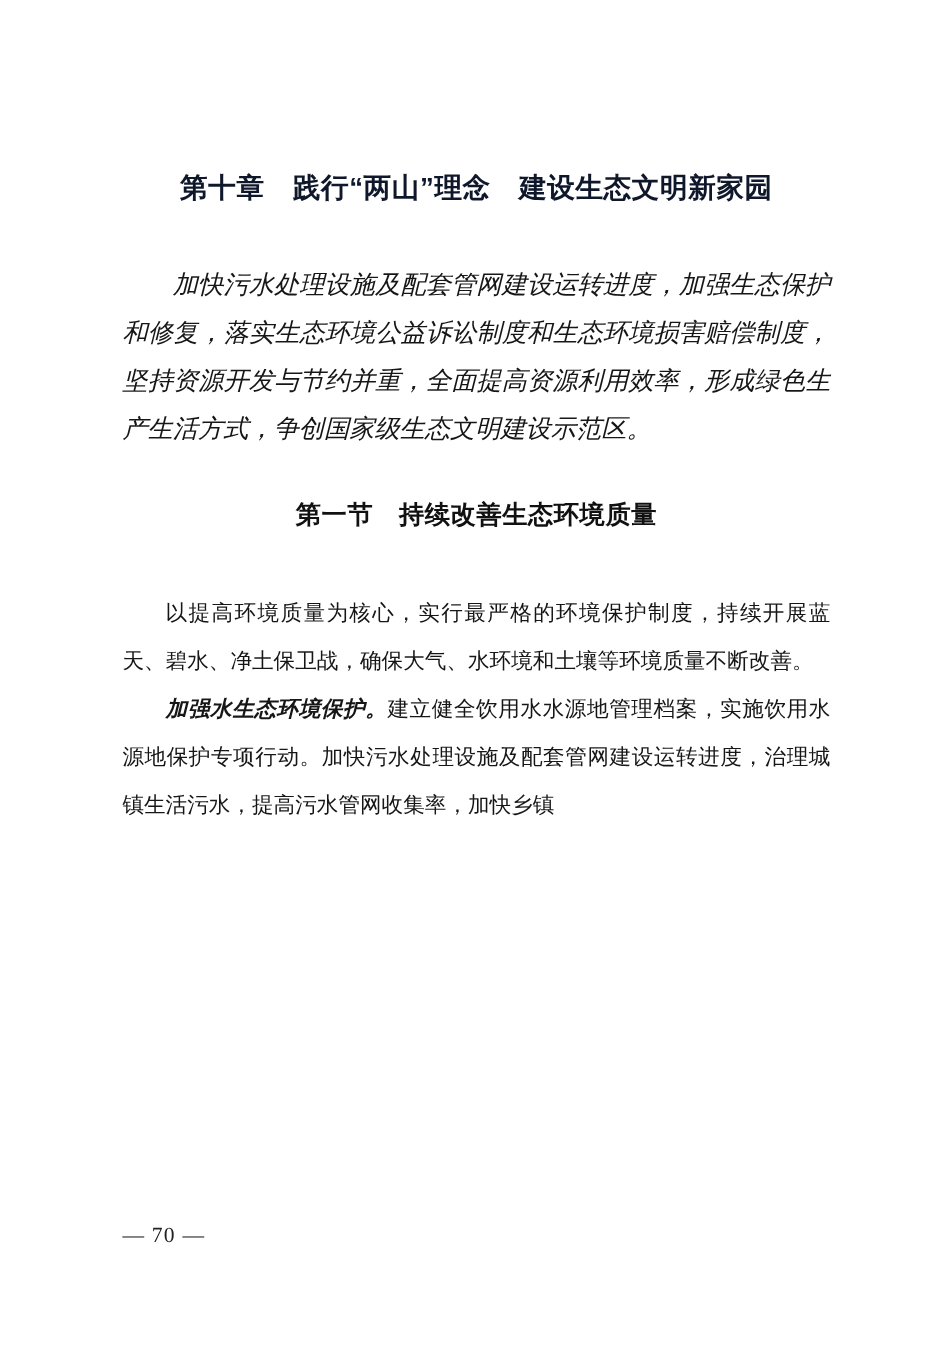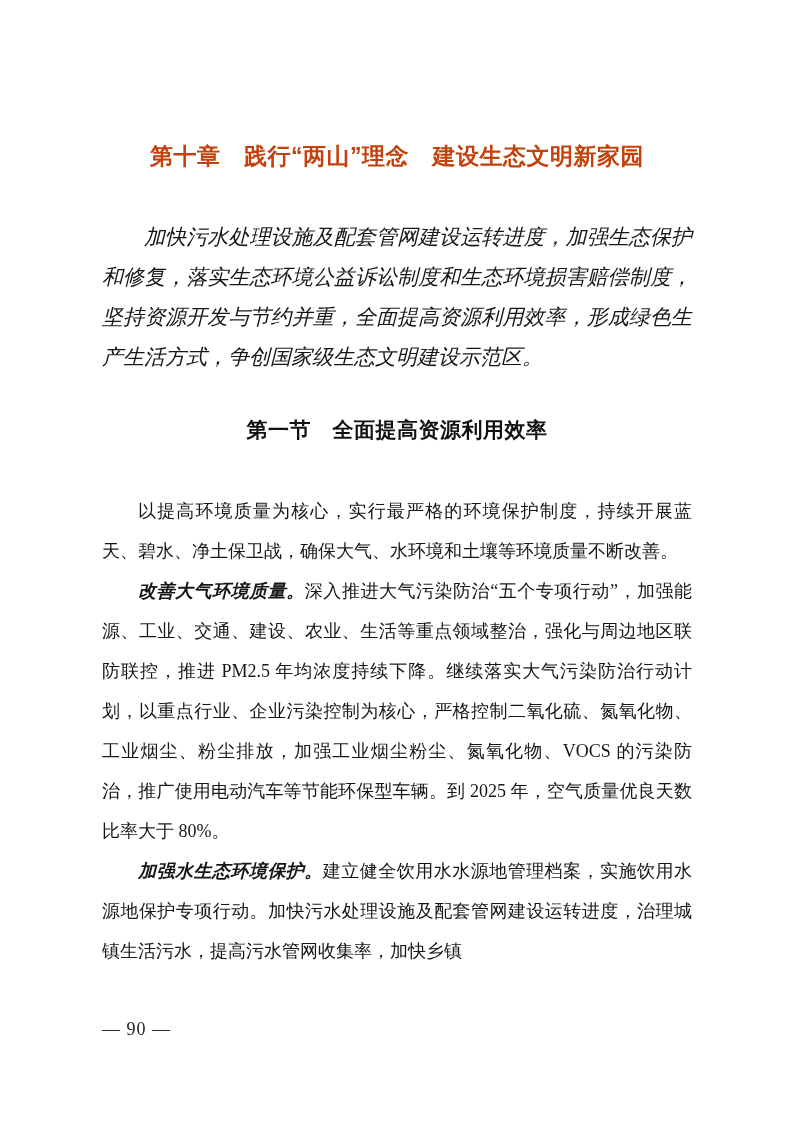--- a/index.html
+++ b/index.html
@@ -19,21 +19,21 @@
     font-family: "Liberation Serif", serif;
   }
   .chapter-title {
     margin: 138px 0 0 0;
     font-family: "Liberation Sans", sans-serif;
     font-weight: 700;
     font-size: 23px;
     line-height: 36px;
     text-align: center;
     letter-spacing: 0.5px;
-    color: #c2410c;
+    color: #0f172a;
   }
   .intro-para {
     margin: 43px 0 0 0;
     font-size: 21px;
     line-height: 40px;
     text-align: justify;
     text-indent: 2em;
     font-style: italic;
     font-family: "Liberation Serif", serif;
   }
@@ -75,23 +75,22 @@
 </style>
 </head>
 <body>
 
 <div class="page">
 
   <h1 class="chapter-title">第十章　践行“两山”理念　建设生态文明新家园</h1>
 
   <p class="intro-para">加快污水处理设施及配套管网建设运转进度，加强生态保护和修复，落实生态环境公益诉讼制度和生态环境损害赔偿制度，坚持资源开发与节约并重，全面提高资源利用效率，形成绿色生产生活方式，争创国家级生态文明建设示范区。</p>
 
-  <h2 class="section-title">第一节　全面提高资源利用效率</h2>
+  <h2 class="section-title">第一节　持续改善生态环境质量</h2>
 
   <p class="body-para first-after-heading"><span>以提高环境质量为核心，实行最严格的环境保护制度，持续开展蓝天、碧水、净土保卫战，确保大气、水环境和土壤等环境质量不断改善。</span></p>
 
-  <p class="body-para"><span class="para-lead">改善大气环境质量。</span><span>深入推进大气污染防治“五个专项行动”，加强能源、工业、交通、建设、农业、生活等重点领域整治，强化与周边地区联防联控，推进 PM2.5 年均浓度持续下降。继续落实大气污染防治行动计划，以重点行业、企业污染控制为核心，严格控制二氧化硫、氮氧化物、工业烟尘、粉尘排放，加强工业烟尘粉尘、氮氧化物、VOCS 的污染防治，推广使用电动汽车等节能环保型车辆。到 2025 年，空气质量优良天数比率大于 80%。</span></p>
 
   <p class="body-para"><span class="para-lead">加强水生态环境保护。</span><span>建立健全饮用水水源地管理档案，实施饮用水源地保护专项行动。加快污水处理设施及配套管网建设运转进度，治理城镇生活污水，提高污水管网收集率，加快乡镇</span></p>
 
-  <div class="page-number">— 90 —</div>
+  <div class="page-number">— 70 —</div>
 
 </div>
 
 </body></html>

